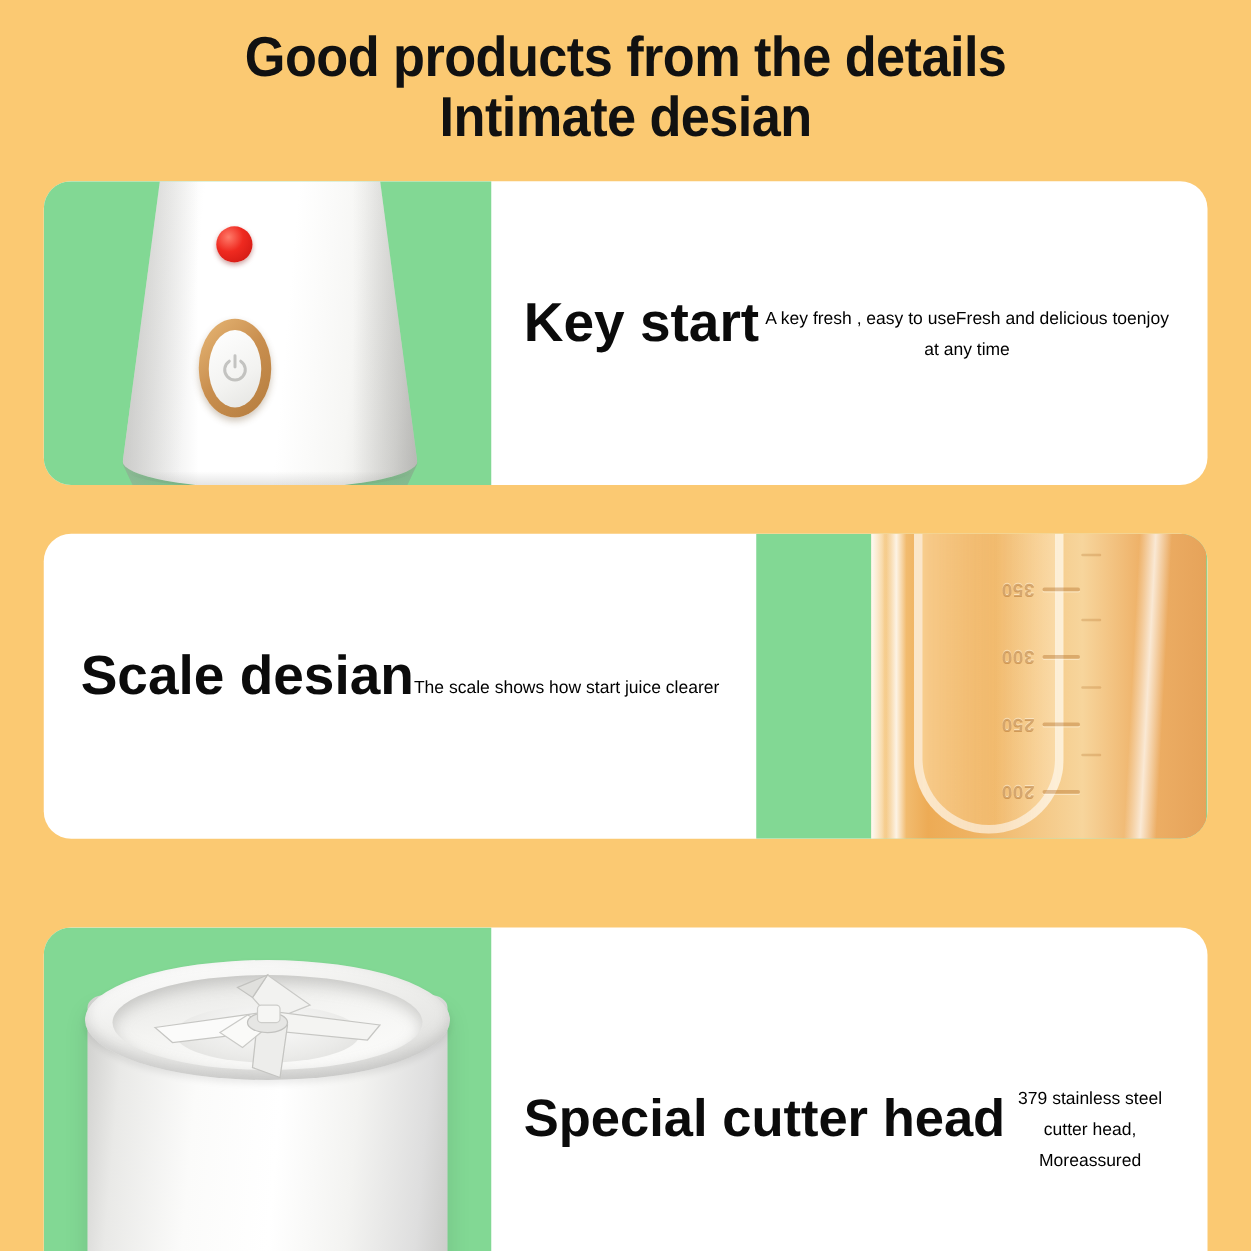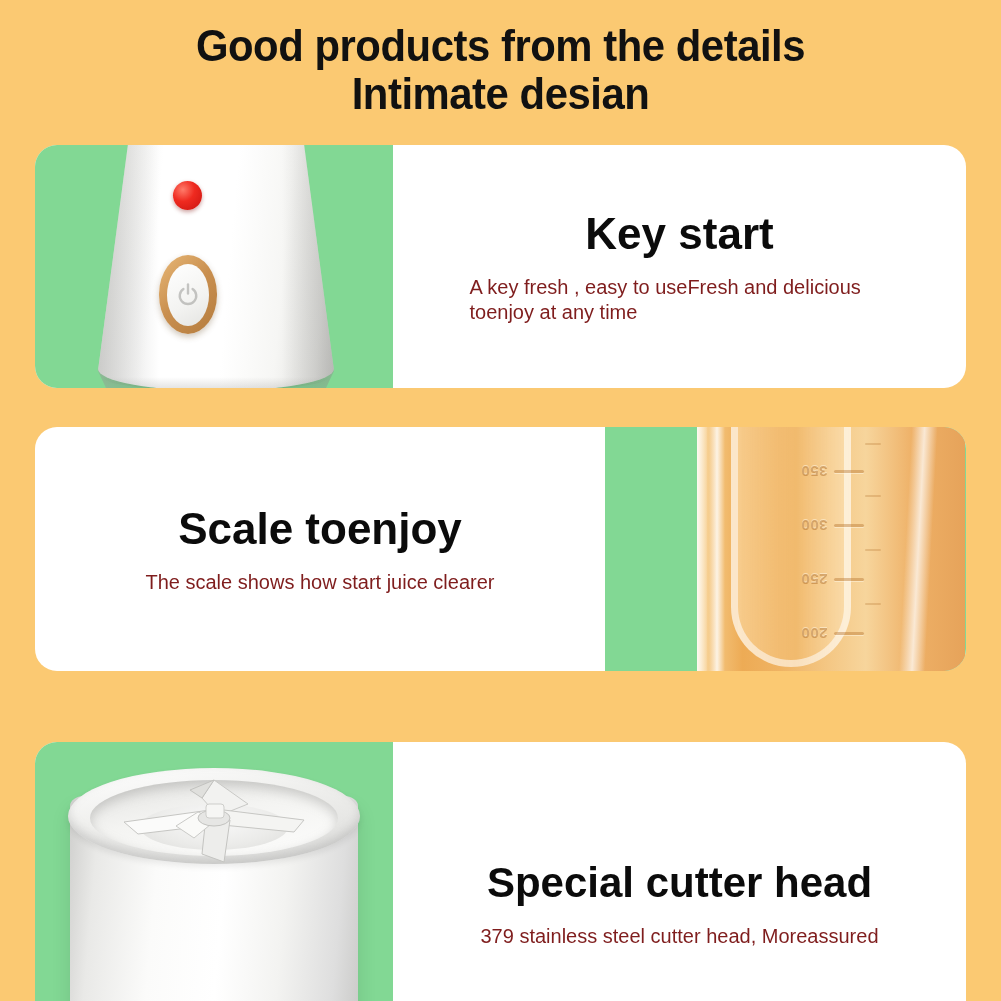--- a/index.html
+++ b/index.html
@@ -49,39 +49,38 @@
 
   .photo-pane {
     background: #82d894;
     position: relative;
     overflow: hidden;
     flex: 0 0 auto;
   }
   .text-pane {
     flex: 1 1 auto;
     display: flex;
-    flex-direction: column;
     align-items: center;
     justify-content: center;
-    text-align: left;
-    padding: 0 14px;
+    text-align: center;
+    padding: 0 26px;
     box-sizing: border-box;
   }
   .feature-title {
     color: #0b0b0b;
     font-weight: bold;
     font-size: 44px;
     line-height: 50px;
     margin: 0 0 16px 0;
     white-space: nowrap;
   }
   #card-3 .feature-title { font-size: 42px; }
   .feature-desc {
-    color: #7f1d1d;
-    font-size: 20px;
+    color: #000000;
+    font-size: 14px;
     line-height: 25px;
     margin: 0;
     max-width: 420px;
   }
 
   
   #card-1 .photo-pane { width: 358px; }
   #card-3 .photo-pane { width: 358px; }
   #card-2 .photo-pane { width: 361px; }
 
@@ -274,21 +273,21 @@
 
   <div class="text-pane">
     <h2 class="feature-title">Key start</h2>
     <p class="feature-desc">A key fresh , easy to useFresh and delicious toenjoy at any time</p>
   </div>
 </div>
 
 <div class="card" id="card-2">
 
   <div class="text-pane">
-    <h2 class="feature-title">Scale toenjoy</h2>
+    <h2 class="feature-title">Scale desian</h2>
     <p class="feature-desc">The scale shows how start juice clearer</p>
   </div>
 
   <div class="photo-pane">
     <div class="cup-wrap">
       <div class="cup-body"></div>
       <div class="cup-edge-left"></div>
       <div class="cup-inner-wall"></div>
       <div class="cup-hilite-left"></div>
       <div class="cup-hilite-right"></div>

